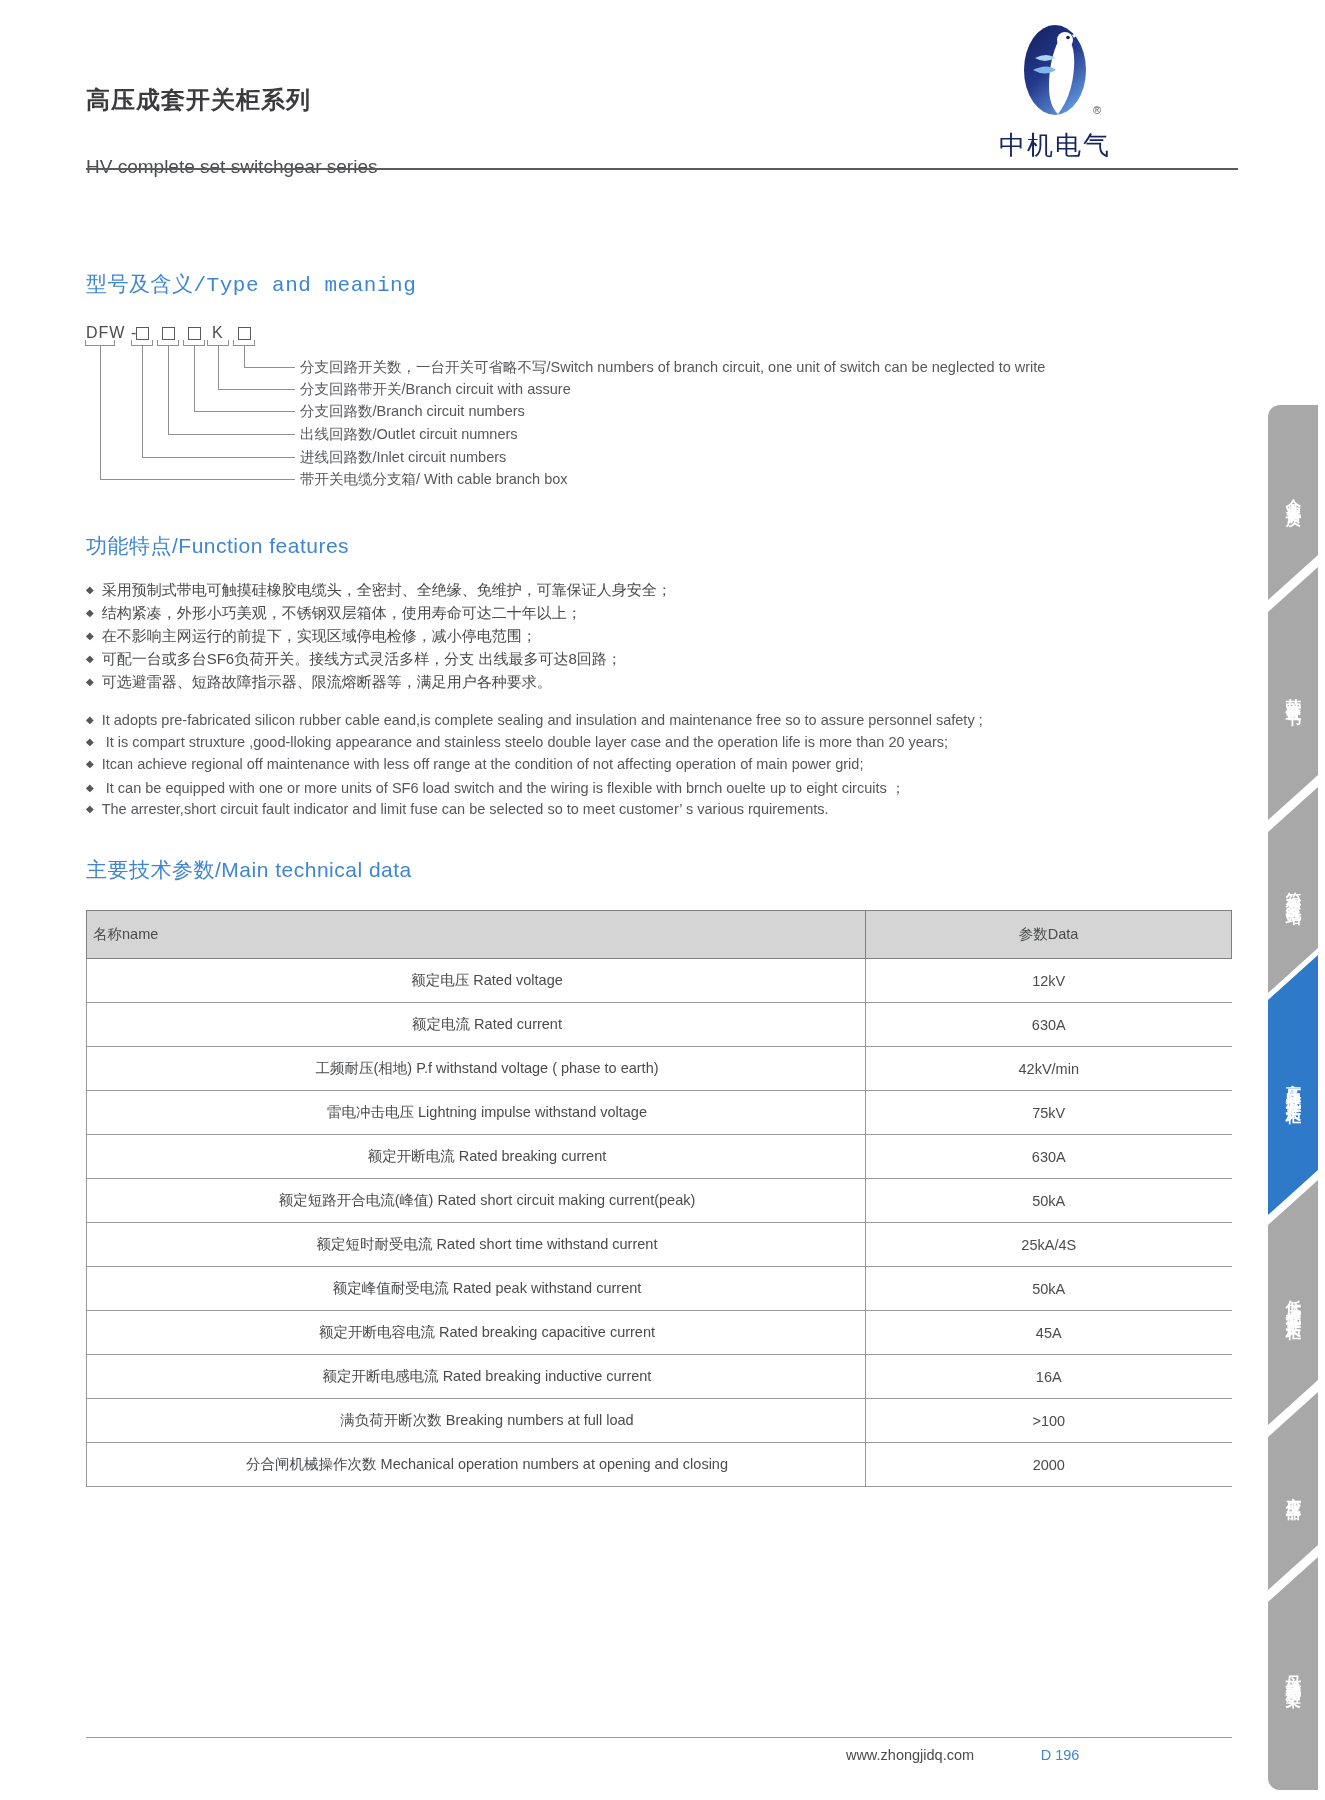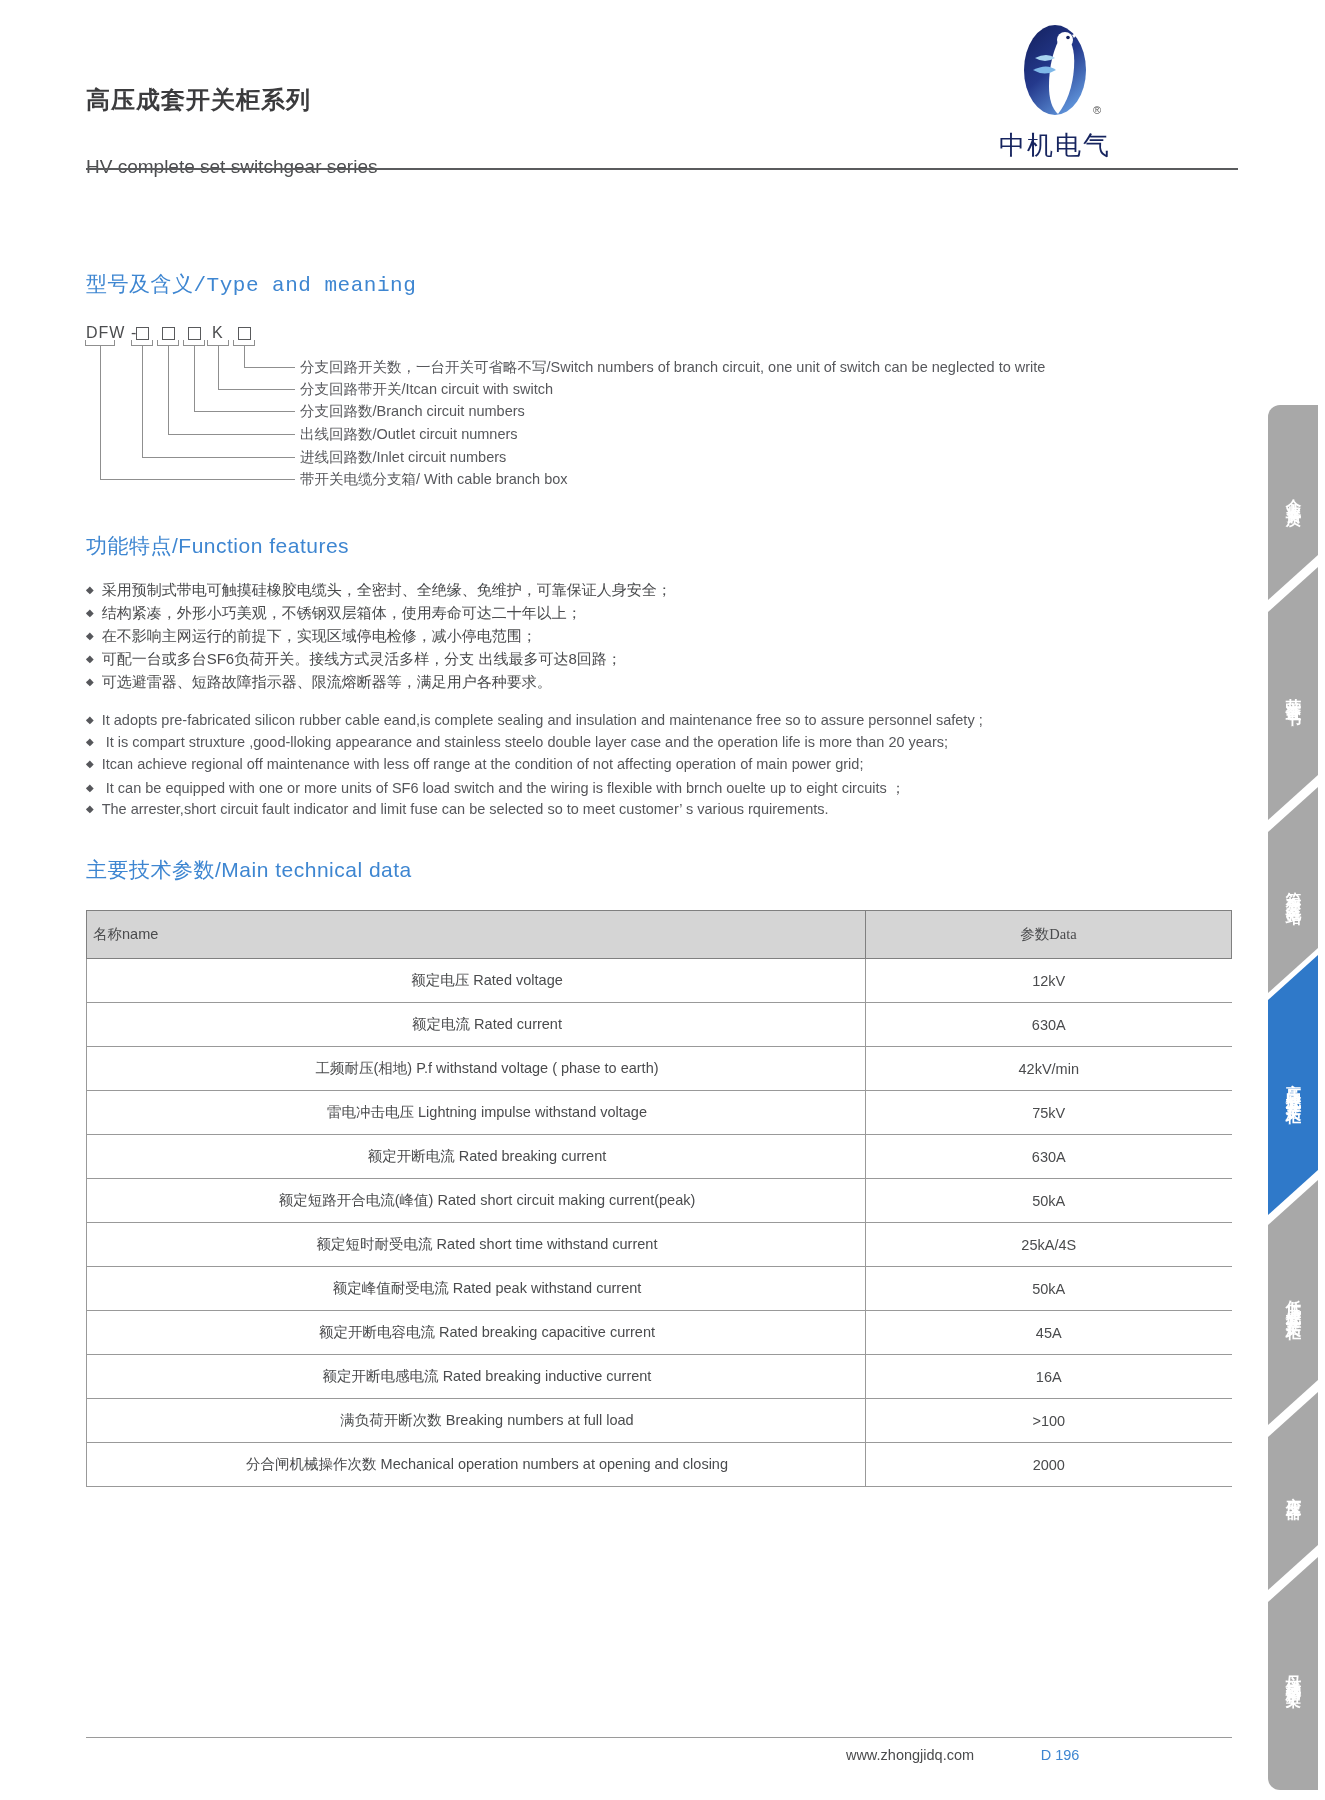--- a/index.html
+++ b/index.html
@@ -40,21 +40,21 @@
   .bullet { position:absolute; left:86px; white-space:nowrap; }
   .bullet .dia { font-size:10px; color:#56575b; vertical-align:2px; margin-right:8px; }
   .bzh { font-size:15px; color:#4a4b4d; }
   .ben { font-size:14.5px; color:#56575b; }
   .z1{top:581px;} .z2{top:604px;} .z3{top:627px;} .z4{top:650px;} .z5{top:673px;}
   .e1{top:712px;} .e2{top:734px;} .e3{top:756px;} .e4{top:779px;} .e5{top:801px;}
   
   .tech-table { position:absolute; left:86px; top:910px; width:1146px; border-collapse:collapse; table-layout:fixed; }
   .tech-table th { height:48px; background:#d5d5d5; border:1px solid #808080; font-weight:normal; font-size:14.5px; color:#4a4b4d; }
   .tech-table th.name-col { text-align:left; padding-left:6px; width:728px; }
-  .tech-table th.val-col { text-align:center; width:342px;font-family:Liberation Serif, serif; }
+  .tech-table th.val-col { text-align:center; width:342px; }
   .tech-table td { height:44px; font-size:14.5px; color:#4a4b4d; }
   .tech-table td.name { text-align:center; padding-left:22px; border-left:1px solid #999; border-right:1px solid #999; border-bottom:1px solid #999; }
   .tech-table td.val { text-align:center; border-bottom:1px solid #999; }
   
   .tab-band { position:absolute; left:1268px; top:405px; width:50px; height:1385px; background:#a8a8a8; border-radius:12px 0 0 12px; }
   .tab-sep { position:absolute; left:1268px; width:50px; height:57px; background:#ffffff;
              clip-path:polygon(0 45px, 100% 0, 100% 12px, 0 57px); }
   .s1{top:555px;} .s2{top:775px;} .s3{top:948px;} .s4{top:1168px;} .s5{top:1380px;} .s6{top:1545px;}
   .tab-active { position:absolute; left:1268px; top:955px; width:50px; height:260px; background:#2f79c9;
                 clip-path:polygon(0 45px, 100% 0, 100% 215px, 0 100%); }
@@ -117,21 +117,21 @@
   <div class="brk bk5"></div>
 
   <div class="con c1"></div>
   <div class="con c2"></div>
   <div class="con c3"></div>
   <div class="con c4"></div>
   <div class="con c5"></div>
   <div class="con c6"></div>
 
   <div class="diag-row d1">分支回路开关数，一台开关可省略不写/Switch numbers of branch circuit, one unit of switch can be neglected to write</div>
-  <div class="diag-row d2">分支回路带开关/Itcan circuit with switch</div>
+  <div class="diag-row d2">分支回路带开关/Branch circuit with assure</div>
   <div class="diag-row d3">分支回路数/Branch circuit numbers</div>
   <div class="diag-row d4">出线回路数/Outlet circuit numners</div>
   <div class="diag-row d5">进线回路数/Inlet circuit numbers</div>
   <div class="diag-row d6">带开关电缆分支箱/ With cable branch box</div>
 
   <div class="sec-h h2">功能特点/Function features</div>
 
   <div class="bullet bzh z1"><span class="dia">◆</span><span>采用预制式带电可触摸硅橡胶电缆头，全密封、全绝缘、免维护，可靠保证人身安全；</span></div>
   <div class="bullet bzh z2"><span class="dia">◆</span><span>结构紧凑，外形小巧美观，不锈钢双层箱体，使用寿命可达二十年以上；</span></div>
   <div class="bullet bzh z3"><span class="dia">◆</span><span>在不影响主网运行的前提下，实现区域停电检修，减小停电范围；</span></div>

